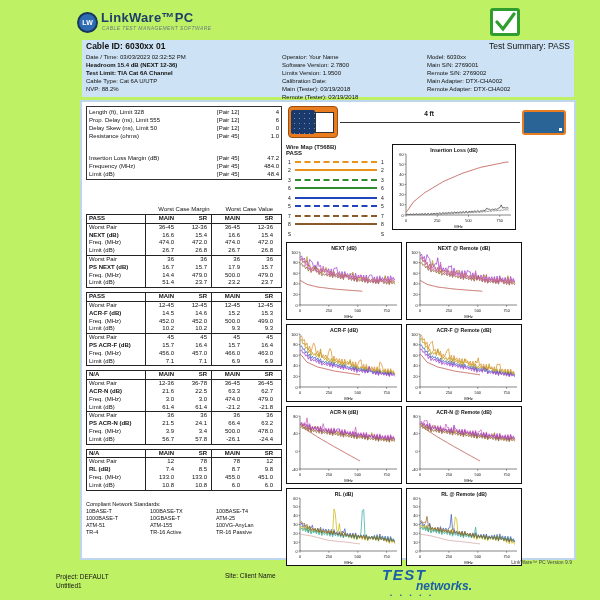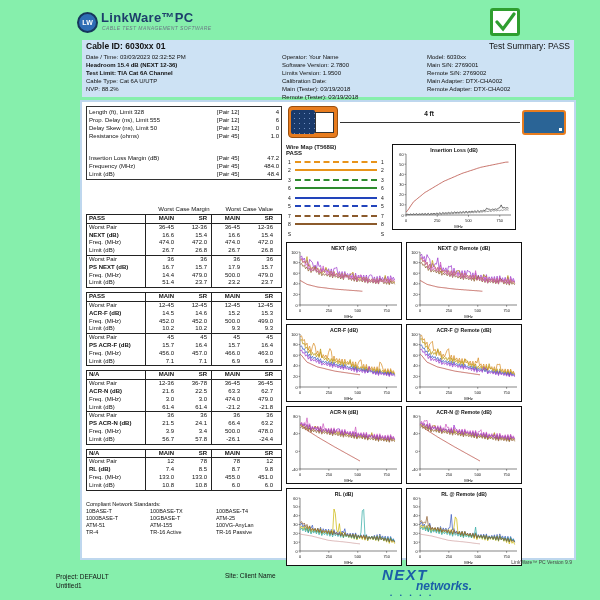--- a/index.html
+++ b/index.html
@@ -1,16 +1,16 @@
 <!DOCTYPE html>
 <html><head>
 <meta charset="utf-8">
 <style>
   html,body{margin:0;padding:0;background:#fff;}
-  .page{position:relative;width:600px;height:600px;background:#86efac;font-family:"Liberation Sans",sans-serif;color:#111;overflow:hidden;}
+  .page{position:relative;width:600px;height:600px;background:#bef264;font-family:"Liberation Sans",sans-serif;color:#111;overflow:hidden;}
 
   
   .lw-logo{position:absolute;left:77px;top:12px;width:17px;height:17px;border-radius:50%;
     background:#2e6db4;border:2px solid #16365c;color:#fff;font-size:7px;font-weight:bold;
     display:flex;align-items:center;justify-content:center;}
   .app-title{position:absolute;left:101px;top:10px;font-size:13px;font-weight:bold;color:#1d3e6b;letter-spacing:.3px;}
   .app-sub{position:absolute;left:102px;top:25px;font-size:5px;font-style:italic;color:#6b7885;letter-spacing:.4px;}
   .check-box{position:absolute;left:490px;top:8px;width:24px;height:22px;border:3px solid #2f9e2f;border-radius:3px;background:#fff;}
 
   
@@ -774,17 +774,17 @@
     </div>
   </div>
 
   <div class="version">LinkWare™ PC Version 9.9</div>
   <div class="f-project">
     <div>Project: DEFAULT</div>
     <div>Untitled1</div>
   </div>
   <div class="f-site">Site: Client Name</div>
   <div class="fluke">
-    <div class="f1">NEXT</div>
+    <div class="f1">TEST</div>
     <div class="f2">networks.</div>
     <div class="dots">• • • • •</div>
   </div>
 </div>
 
 </body></html>

